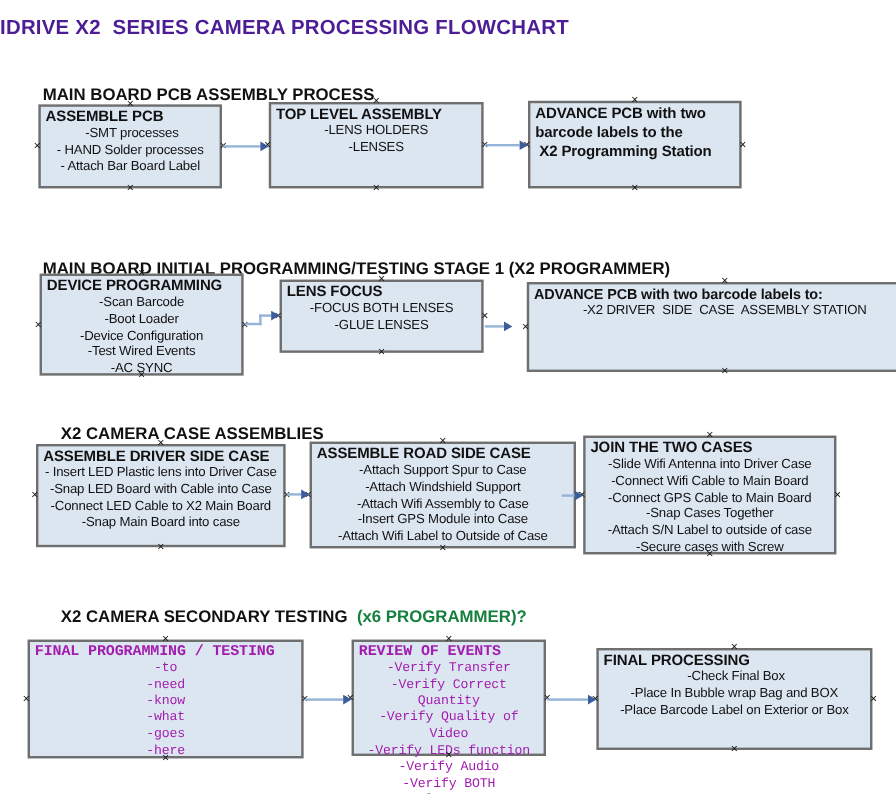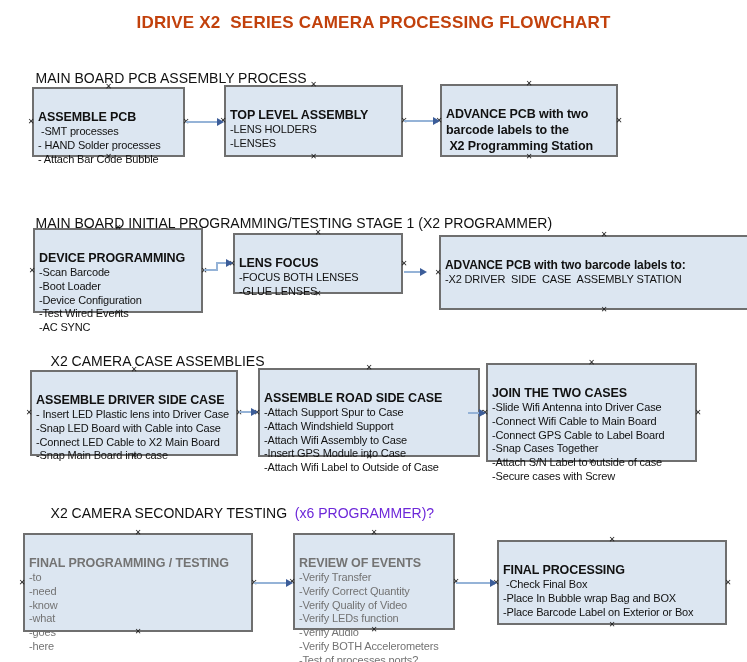--- a/index.html
+++ b/index.html
@@ -1,30 +1,30 @@
 <!DOCTYPE html>
 <html><head>
 <meta charset="utf-8">
 <style>
   html,body{margin:0;padding:0;background:#ffffff;}
   body{width:747px;height:662px;font-family:"Liberation Sans","DejaVu Sans",sans-serif;color:#111;}
   .canvas{position:relative;width:747px;height:662px;background:#fff;overflow:hidden;}
 
-  .page-title{position:absolute;left:0;top:13px;width:747px;text-align:center;
-    font-size:17px;font-weight:bold;letter-spacing:0.2px;white-space:pre;color:#c2410c;}
-
-  .sec-h{position:absolute;font-size:14px;font-weight:normal;white-space:pre;color:#111;text-align:center;}
-  .sec-h .red{color:#6d28d9;}
+  .page-title{position:absolute;left:0;top:13px;width:747px;text-align:left;
+    font-size:17px;font-weight:bold;letter-spacing:0.2px;white-space:pre;color:#4c1d95;}
+
+  .sec-h{position:absolute;font-size:14px;font-weight:bold;white-space:pre;color:#111;text-align:center;}
+  .sec-h .red{color:#15803d;}
 
   .box{position:absolute;box-sizing:border-box;background:#dce6f1;border:2px solid #6f6f6f;
-    padding:20px 4px 0 4px;overflow:visible;}
+    padding:0 4px 0 4px;overflow:visible;}
   .box-title{font-weight:bold;font-size:12.5px;line-height:16px;letter-spacing:-0.1px;white-space:pre-wrap;}
   .box-title.t12{font-size:12px;}
-  .box-items .box-item{font-size:11px;line-height:13.8px;letter-spacing:-0.15px;white-space:pre-wrap;}
-  .box.red .box-title,.box.red .box-item{color:#737373;}
+  .box-items .box-item{font-size:11px;line-height:13.8px;letter-spacing:-0.15px;white-space:pre-wrap;text-align:center;}
+  .box.red .box-title,.box.red .box-item{color:#a21caf;font-family:Liberation Mono, monospace;}
 
   
   .hx{position:absolute;width:8px;height:8px;font-size:8px;line-height:8px;color:#1a1a1a;
     text-align:center;font-weight:normal;}
   .hx::before{content:"\2715";}
   .hx.t{top:-6px;left:50%;margin-left:-4px;}
   .hx.b{bottom:-6px;left:50%;margin-left:-4px;}
   .hx.l{left:-7px;top:50%;margin-top:-4px;}
   .hx.r{right:-7px;top:50%;margin-top:-4px;}
 
@@ -56,21 +56,21 @@
 
   <div class="box" style="left:32px;top:87px;width:153px;height:70px;">
     <span class="hx t"></span>
       <span class="hx b"></span>
       <span class="hx l"></span>
       <span class="hx r"></span>
     <div class="box-title">ASSEMBLE PCB</div>
     <div class="box-items">
         <div class="box-item"> -SMT processes</div>
         <div class="box-item">- HAND Solder processes</div>
-        <div class="box-item">- Attach Bar Code Bubble</div>
+        <div class="box-item">- Attach Bar Board Label</div>
       </div>
   </div>
 
   <div class="box" style="left:224px;top:85px;width:179px;height:72px;">
     <span class="hx t"></span>
       <span class="hx b"></span>
       <span class="hx l"></span>
       <span class="hx r"></span>
     <div class="box-title">TOP LEVEL ASSEMBLY</div>
     <div class="box-items">
@@ -159,21 +159,21 @@
 
   <div class="box" style="left:486px;top:363px;width:211px;height:99px;">
     <span class="hx t"></span>
       <span class="hx b"></span>
       <span class="hx l"></span>
       <span class="hx r"></span>
     <div class="box-title">JOIN THE TWO CASES</div>
     <div class="box-items">
         <div class="box-item">-Slide Wifi Antenna into Driver Case</div>
         <div class="box-item">-Connect Wifi Cable to Main Board</div>
-        <div class="box-item">-Connect GPS Cable to Label Board</div>
+        <div class="box-item">-Connect GPS Cable to Main Board</div>
         <div class="box-item">-Snap Cases Together</div>
         <div class="box-item">-Attach S/N Label to outside of case</div>
         <div class="box-item">-Secure cases with Screw</div>
       </div>
   </div>
 
   <div class="box red" style="left:23px;top:533px;width:230px;height:99px;">
     <span class="hx t"></span>
       <span class="hx b"></span>
       <span class="hx l"></span>

